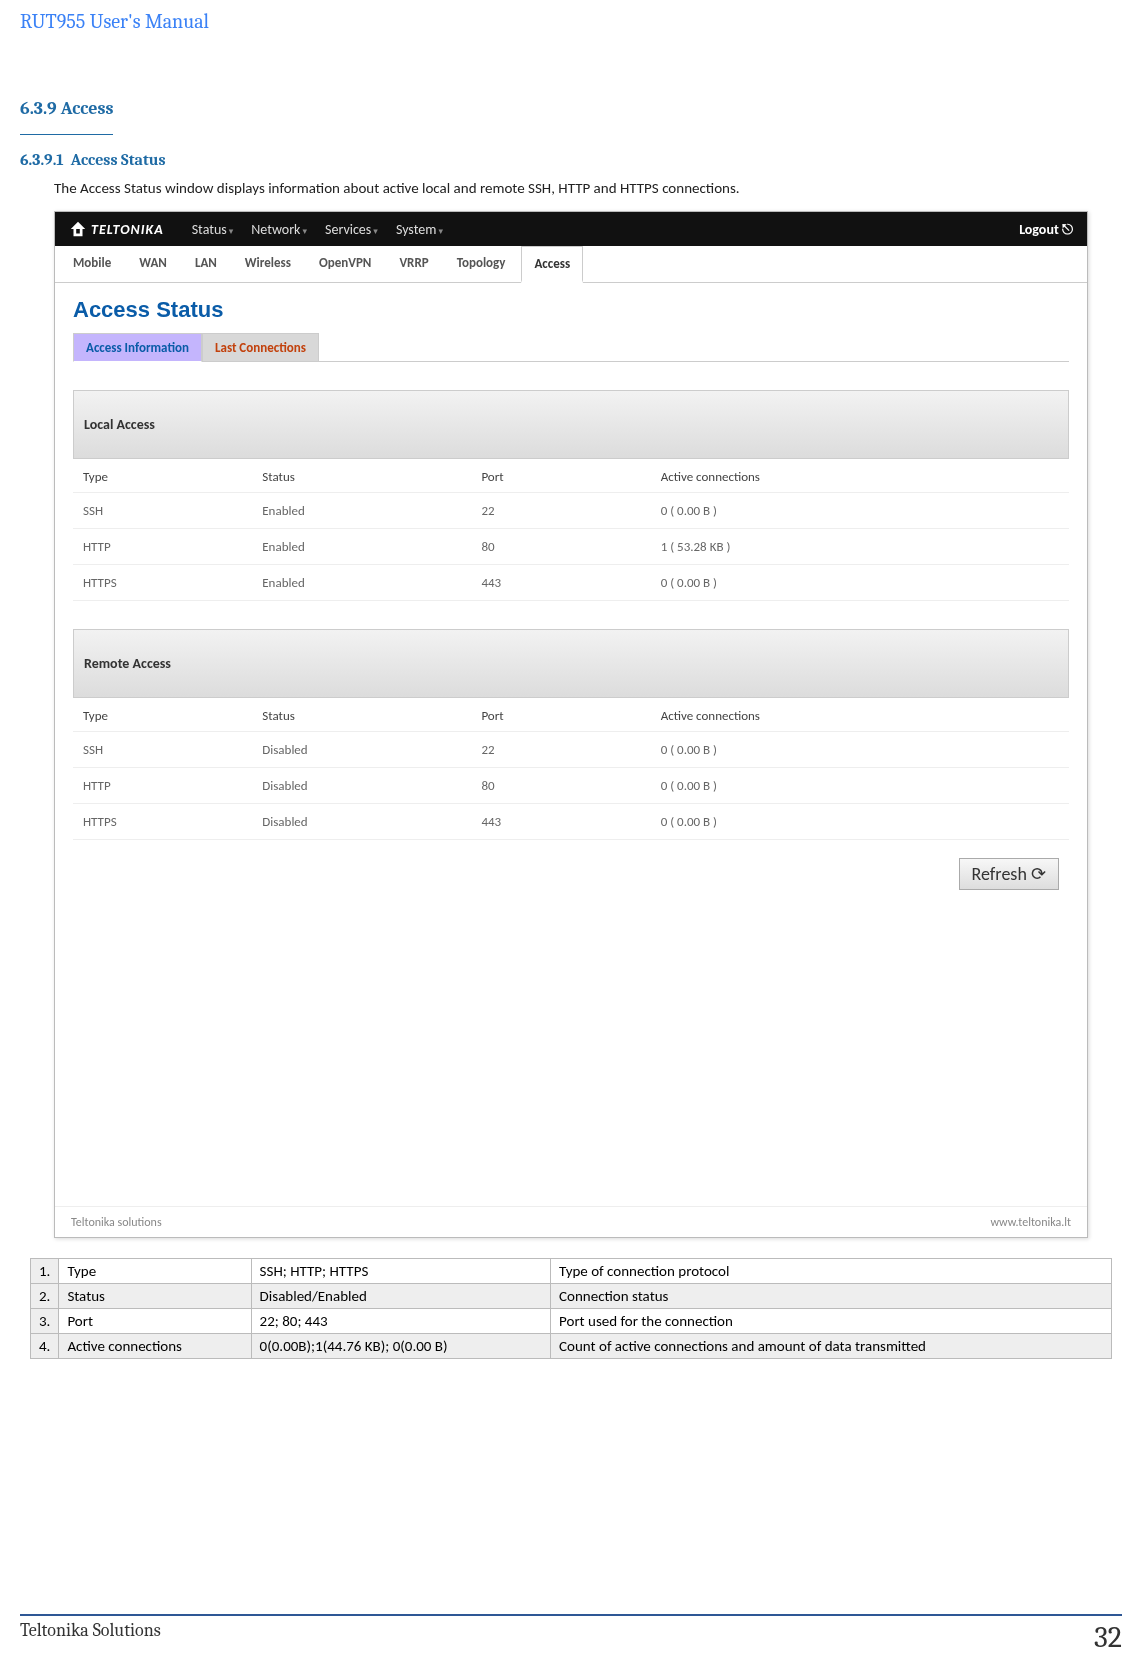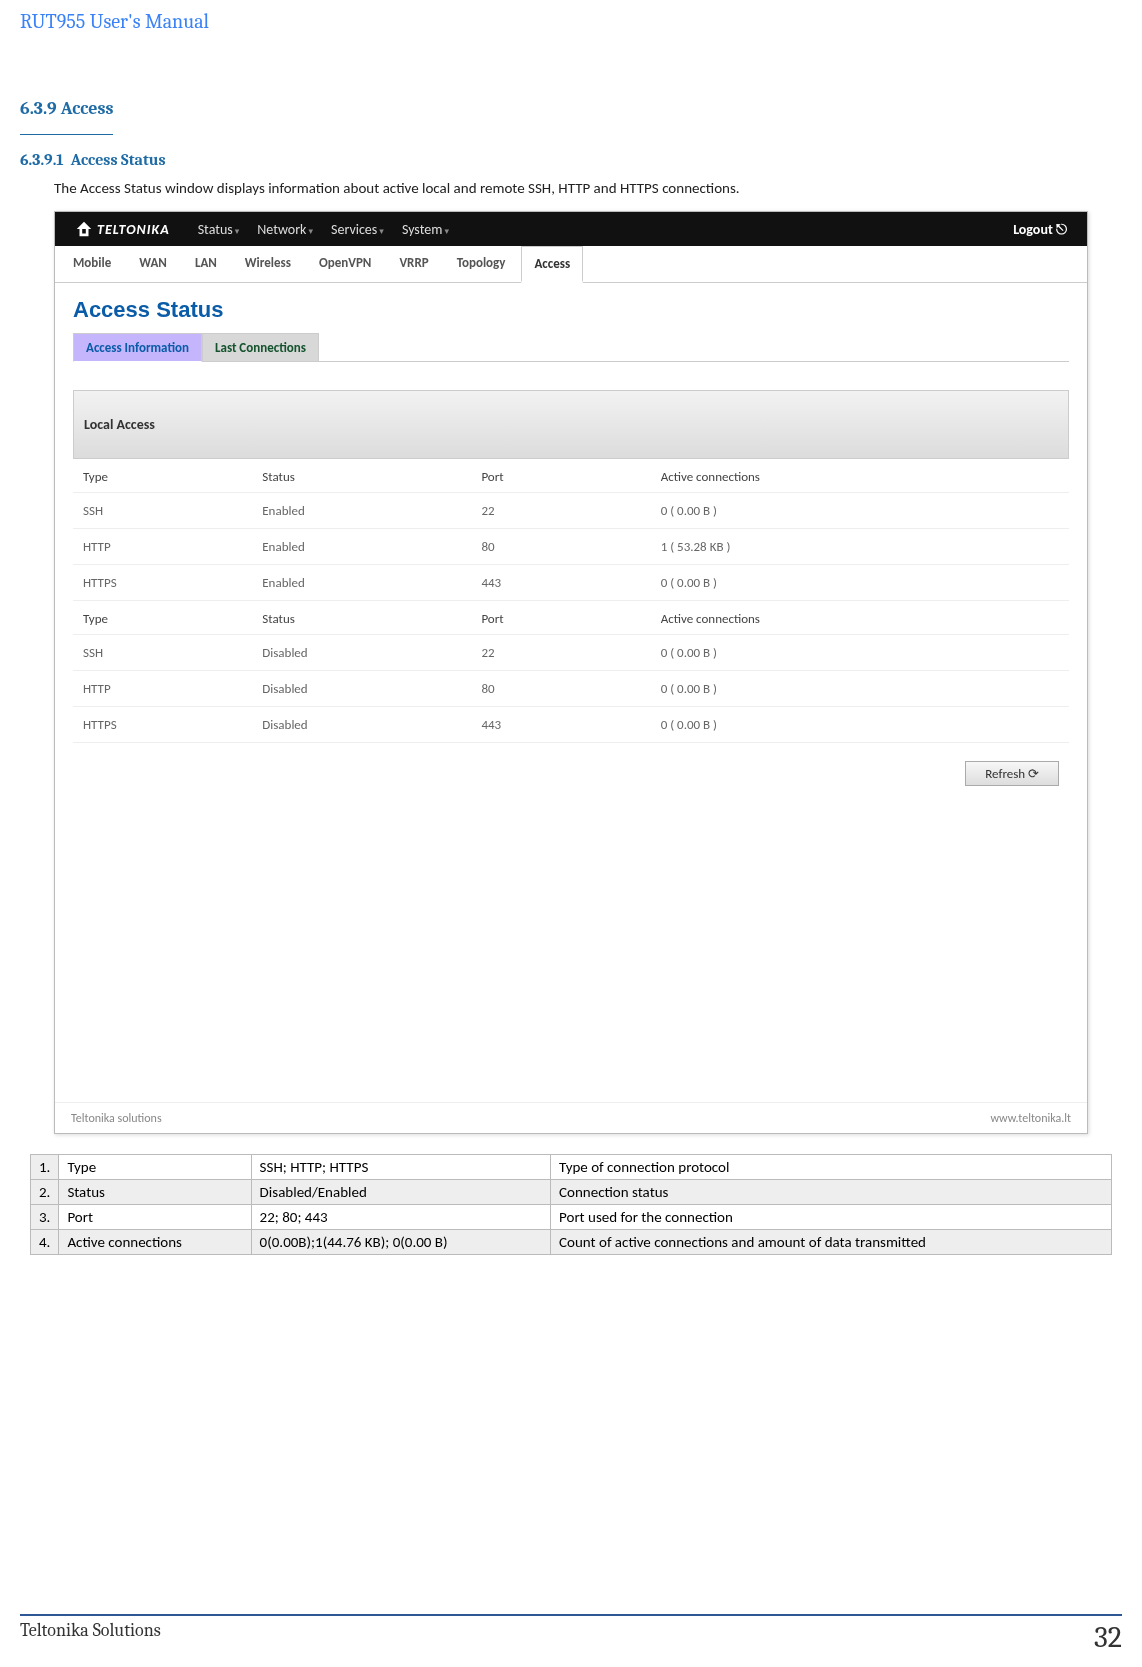--- a/index.html
+++ b/index.html
@@ -2,42 +2,42 @@
 <html><head>
 <meta charset="utf-8">
 <style>
   * { box-sizing: border-box; margin: 0; padding: 0; }
   body { font-family: Calibri, Arial, sans-serif; background: #fff; width: 1142px; height: 1667px; padding: 10px 20px 0 20px; position: relative; }
   .doc-header { color: #3b82f6; font-size: 20px; font-family: Cambria, Georgia, serif; margin-bottom: 65px; font-weight: normal; }
   .section-h { color: #1f6ba5; font-family: Cambria, Georgia, serif; font-size: 18px; font-weight: bold; border-bottom: 1px solid #1f6ba5; display: inline-block; margin-bottom: 12px; padding-bottom: 15px; }
   .sub-h { color: #1f6ba5; font-family: Cambria, Georgia, serif; font-size: 16px; font-weight: bold; margin-bottom: 10px; }
   .intro { font-size: 15px; color: #222; margin: 0 0 14px 34px; }
   .screenshot { margin: 0 34px 20px 34px; border: 1px solid #bbb; box-shadow: 1px 1px 4px rgba(0,0,0,0.15); background: #fff; }
-  .navbar { background: #111; color: #fff; display: flex; align-items: center; padding: 8px 20px; font-size: 14px; }
+  .navbar { background: #111; color: #fff; display: flex; align-items: center; padding: 8px 14px; font-size: 14px; }
   .logo { font-weight: bold; font-style: italic; letter-spacing: 1px; display: flex; align-items: center; gap: 4px; }
   .logo-ico { display: inline-block; width: 18px; height: 18px; }
   .menu { display: flex; gap: 18px; margin-left: 28px; }
   .menu-item { color: #ddd; cursor: pointer; }
   .menu-item::after { content: " ▾"; font-size: 9px; color: #888; }
   .logout { margin-left: auto; font-weight: bold; color: #fff; cursor: pointer; }
   .logout::after { content: " ⎋"; }
   .subnav { display: flex; gap: 4px; border-bottom: 1px solid #ccc; padding: 0 6px; background: #fff; font-size: 13px; }
   .subnav-item { padding: 9px 12px; color: #555; font-weight: bold; cursor: pointer; border-bottom: 3px solid transparent; }
   .subnav-item.active { color: #333; border-bottom: 3px solid #fff; background: #fff; border-top: 1px solid #ccc; border-left: 1px solid #ccc; border-right: 1px solid #ccc; margin-bottom: -1px; }
   .content { padding: 14px 18px 8px 18px; }
   .page-title { color: #0a5ca8; font-size: 22px; font-family: Arial, sans-serif; font-weight: bold; margin-bottom: 10px; }
   .subtabs { display: flex; border-bottom: 1px solid #ccc; font-size: 13px; margin-bottom: 18px; }
-  .subtab { padding: 6px 12px; color: #14532d; font-weight: bold; cursor: pointer; background: #d8d8d8; border: 1px solid #ccc; border-bottom: none; }
+  .subtab { padding: 6px 12px; color: #c2410c; font-weight: bold; cursor: pointer; background: #d8d8d8; border: 1px solid #ccc; border-bottom: none; }
   .subtab.active { color: #0a5ca8; background: #c4b5fd; border-bottom: 1px solid #fff; margin-bottom: -1px; }
   .section-bar { background: #e6e6e6; background: linear-gradient(#f2f2f2,#dcdcdc); font-weight: bold; padding: 25px 10px; font-size: 14px; color: #333; margin-top: 28px; border: 1px solid #ccc; }
   table.access { width: 100%; border-collapse: collapse; font-size: 13px; color: #555; }
   table.access th { text-align: left; font-weight: normal; color: #444; padding: 10px 10px 8px 10px; border-bottom: 1px solid #eee; }
   table.access td { padding: 10px; border-bottom: 1px solid #eee; color: #666; }
   .refresh-row { text-align: right; padding: 18px 10px 8px 0; }
-  .refresh-btn { display: inline-block; background: linear-gradient(#f7f7f7,#ddd); border: 1px solid #aaa; padding: 4px 19px; font-size: 13px; color: #333; cursor: pointer; text-align: right; }
+  .refresh-btn { display: inline-block; background: linear-gradient(#f7f7f7,#ddd); border: 1px solid #aaa; padding: 4px 12px; font-size: 18px; color: #333; cursor: pointer; text-align: right; }
   .refresh-btn::after { content: " ⟳"; }
   .spacer { height: 300px; }
   .footer-ss { display: flex; justify-content: space-between; font-size: 12px; color: #888; padding: 8px 16px; border-top: 1px solid #eee; }
   
   .doc-table { width: calc(100% - 20px); margin: 0 10px; border-collapse: collapse; font-size: 15px; }
   .doc-table th { background: #2e5795; color: #fff; text-align: left; padding: 3px 8px; font-weight: bold; border: 1px solid #2e5795; }
   .doc-table th.numcol { background: #2e5795; width: 28px; }
   .doc-table td { border: 1px solid #bbb; padding: 3px 8px; vertical-align: top; }
   .doc-table td.num { background: #eee; text-align: left; width: 28px; }
   .doc-table tr.odd td { background: #eee; }
@@ -117,20 +117,21 @@
           </tr>
       <tr>
             <td>HTTPS</td>
             <td>Enabled</td>
             <td>443</td>
             <td>0 ( 0.00 B )</td>
           </tr>
     </tbody>
       </table>
 
+    <div class="section-bar">Remote Access</div>
     <table class="access">
       <tbody>
           <tr>
         <th style="width:18%">Type</th>
         <th style="width:22%">Status</th>
         <th style="width:18%">Port</th>
         <th>Active connections</th>
       </tr>
       <tr>
             <td>SSH</td>

